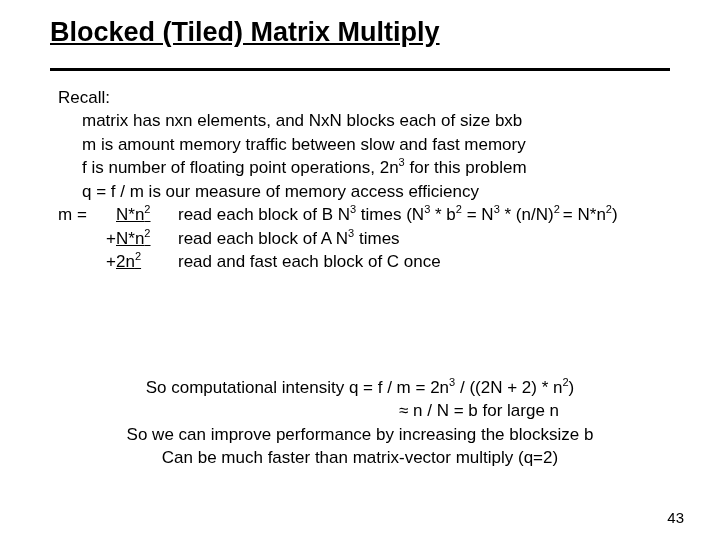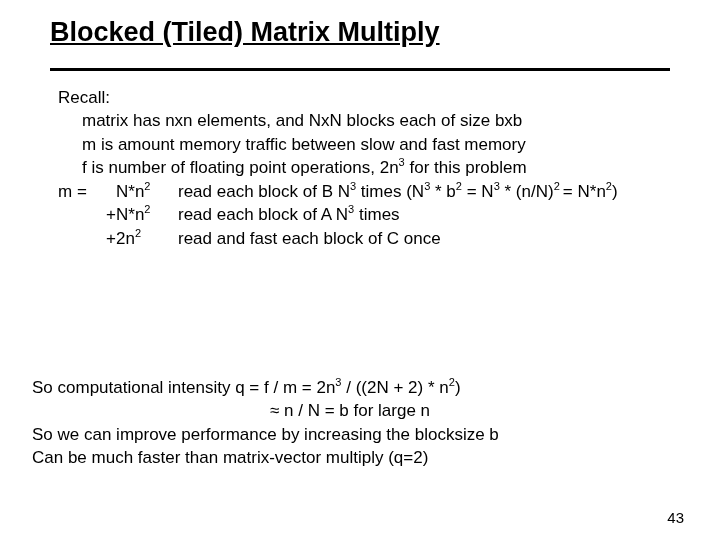--- a/index.html
+++ b/index.html
@@ -37,29 +37,30 @@
     top: 78px;
     left: 58px;
     right: 40px;
     font-size: 17px;
     line-height: 1.38;
     margin-top: 8px;
   }
   .ind1 { padding-left: 24px; }
   .ind2 { padding-left: 48px; }
   .m-line .op-col { display:inline-block; width: 58px; }
-  .m-line .term-col { display:inline-block; width: 62px; }
+  .m-line .term-col { display:inline-block; width: 62px; text-decoration: underline; }
   sup { font-size: 0.65em; vertical-align: super; line-height: 0; }
   .lower {
     position: absolute;
     top: 376px;
     left: 32px;
     right: 32px;
     font-size: 17px;
     line-height: 1.38;
+    text-align: center;
   }
   .center-approx { padding-left: 238px; }
   .pagenum {
     position: absolute;
     right: 36px;
     bottom: 14px;
     font-size: 15px;
     text-align: right;
   }
 </style>
@@ -72,20 +73,21 @@
     <span class="title">Blocked (Tiled) Matrix Multiply</span>
   </div>
 
   <div class="body">
     <div>Recall:</div>
     <div class="ind1">matrix has nxn elements, and NxN blocks each of size bxb</div>
     <div class="ind1">m is amount memory traffic between slow and fast memory</div>
     <div class="ind1">
       <span>f is number of floating point operations, 2n</span><sup>3</sup><span> for this problem</span>
     </div>
+    <div class="ind1">q = f / m is our measure of memory access efficiency</div>
 
     <div class="m-line">
       <span class="op-col">m =  </span><span class="term-col"><span>N*n</span><sup>2</sup></span><span><span>read each block of B  N</span><sup>3</sup><span> times (N</span><sup>3</sup><span> * b</span><sup>2</sup><span> = N</span><sup>3</sup><span> * (n/N)</span><sup>2 </sup><span>= N*n</span><sup>2</sup><span>)</span></span>
     </div>
 
     <div class="m-line ind2">
       <span style="display:inline-block;width:10px;">+ </span><span class="term-col"><span>N*n</span><sup>2</sup></span><span><span>read each block of A  N</span><sup>3</sup><span> times</span></span>
     </div>
 
     <div class="m-line ind2">

